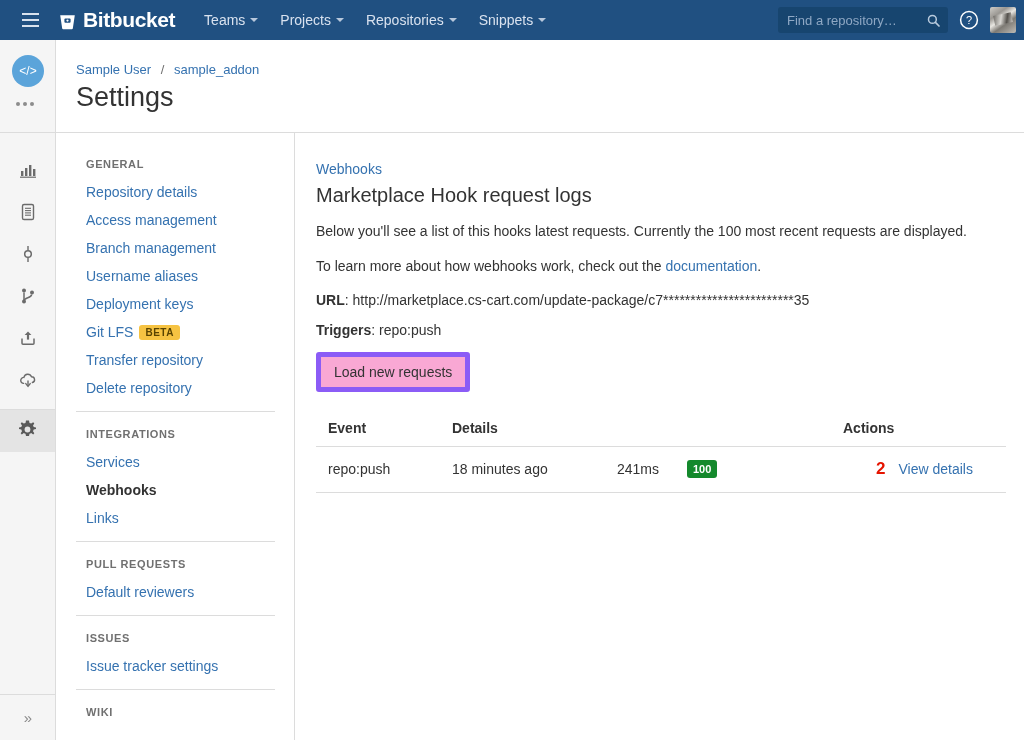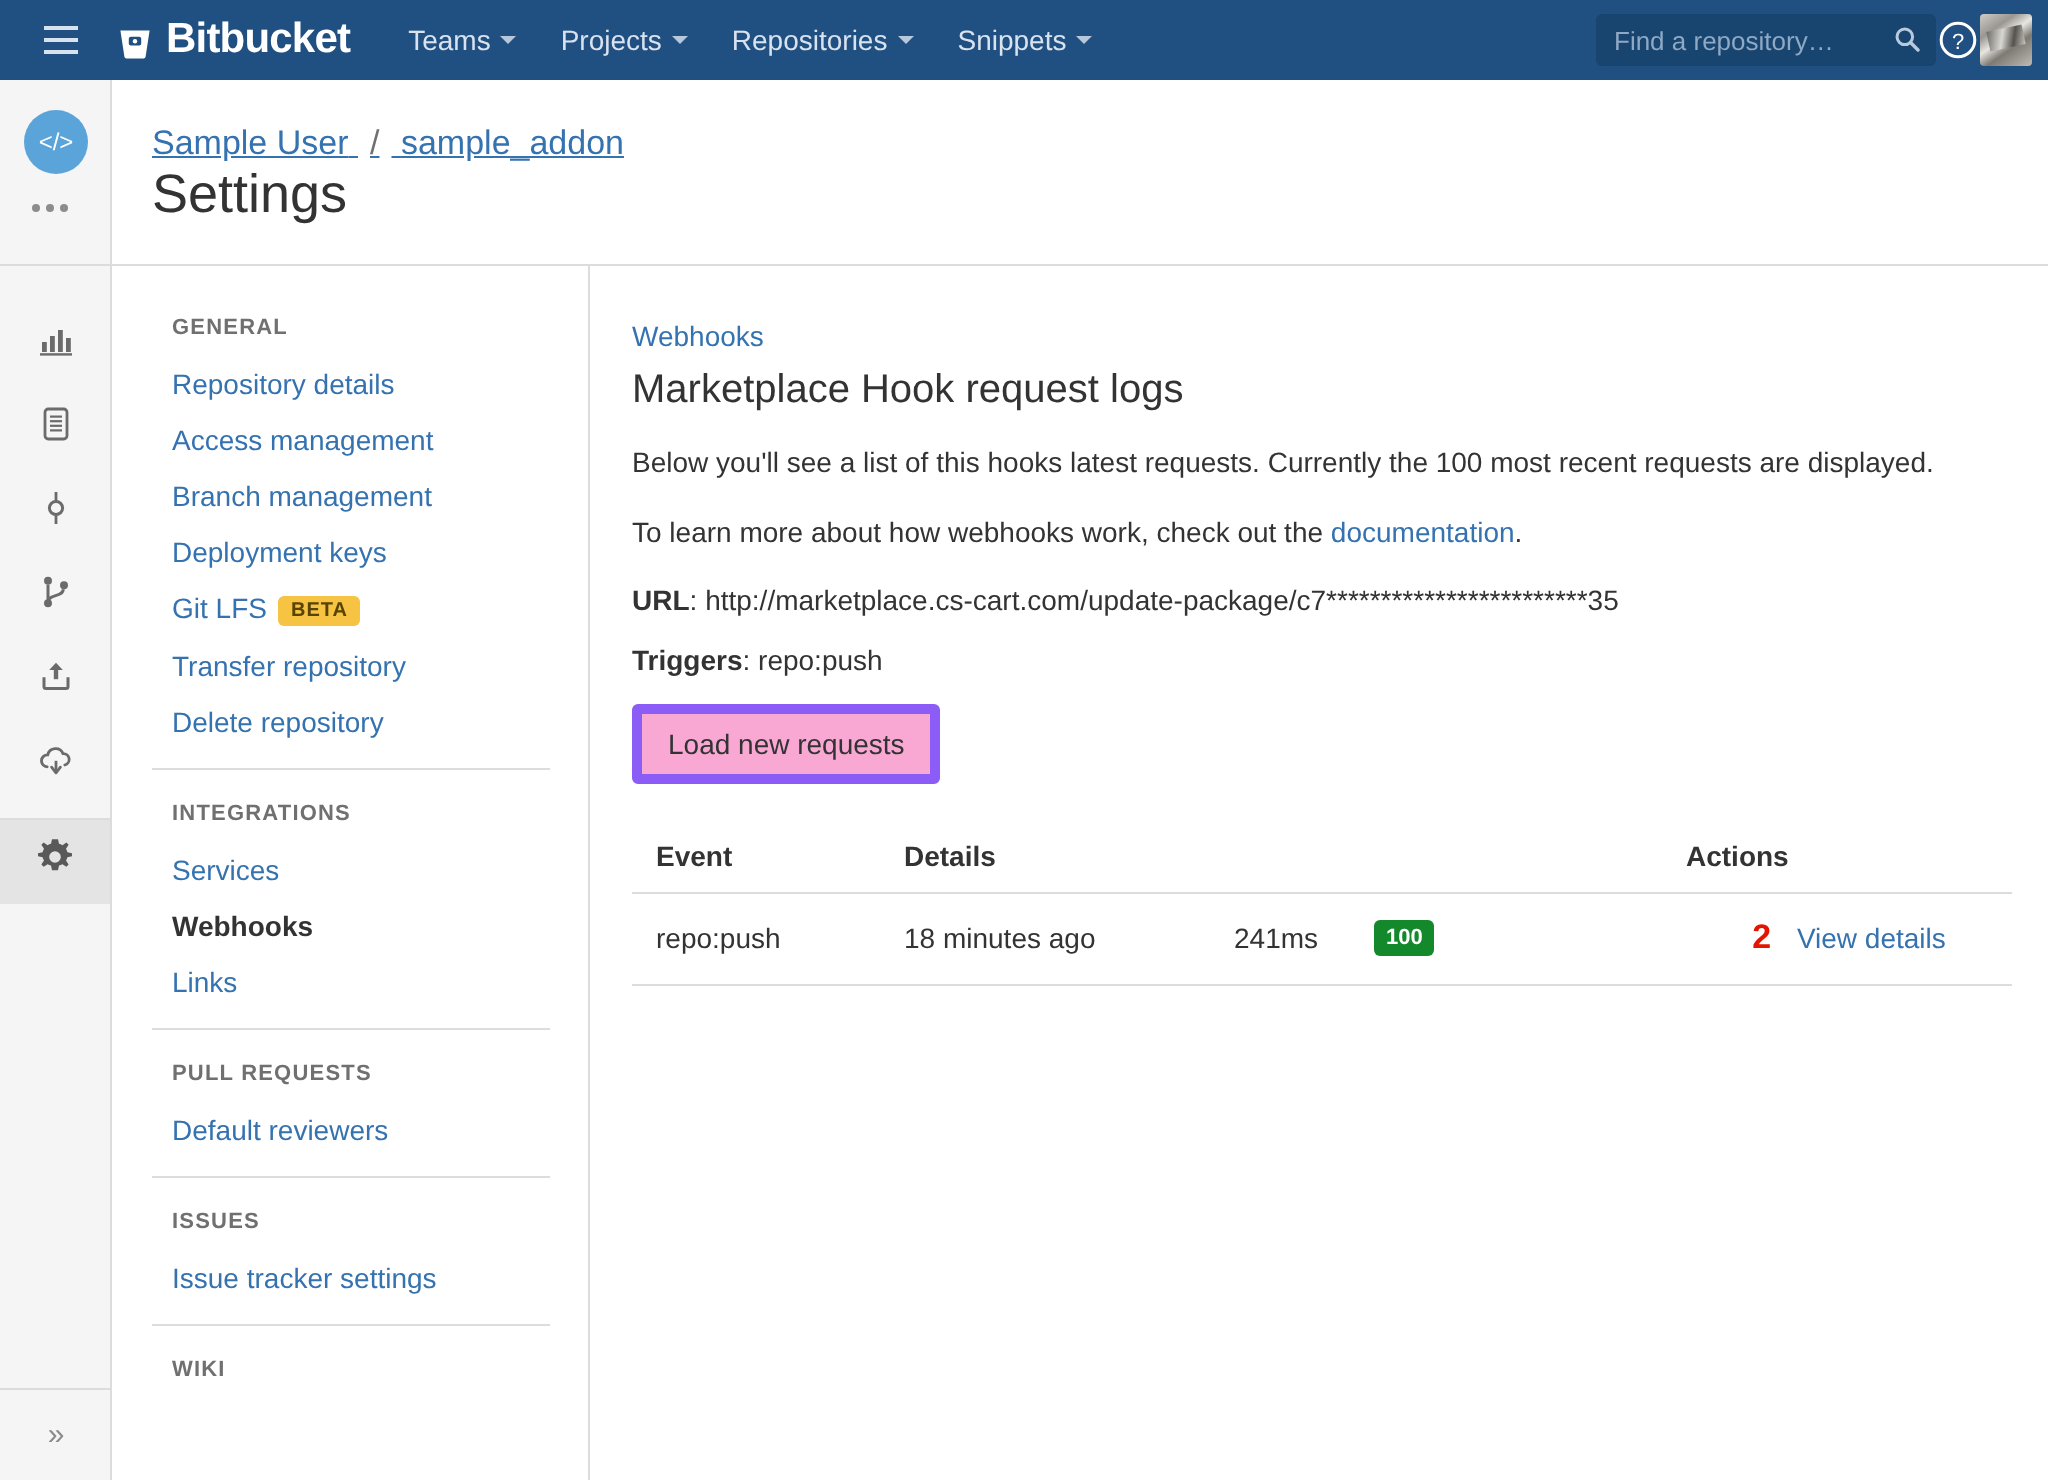--- a/index.html
+++ b/index.html
@@ -46,21 +46,21 @@
     height: 40px; line-height: 40px;
   }
   .caret {
     display: inline-block;
     border-left: 4px solid transparent;
     border-right: 4px solid transparent;
     border-top: 4px solid #b8c8dc;
   }
   .topright {
     position: absolute; right: 8px; top: 0; height: 40px;
-    display: flex; align-items: center;  padding-left: 47px;
+    display: flex; align-items: center; gap: 10px; padding-left: 47px;
   }
   .searchbox {
     position: relative; width: 170px; height: 26px;
     background: #17456f; border-radius: 3px;
     display: flex; align-items: center;
   }
   .searchbox input {
     background: transparent; border: 0; outline: none;
     color: #cfdcea; font-size: 13px;
     font-family: "Liberation Sans", sans-serif;
@@ -122,21 +122,21 @@
   }
 
   
   .pagehead {
     position: absolute; left: 56px; top: 40px;
     width: 968px; height: 93px;
     background: #fff; border-bottom: 1px solid #dcdcdc;
   }
   .breadcrumb {
     position: absolute; left: 20px; top: 22px;
-    font-size: 17px; color: #3572b0; text-decoration: underline;
+    font-size: 13px; color: #3572b0;
   }
   .breadcrumb a { color: #3572b0; text-decoration: none; cursor: pointer; }
   .breadcrumb .sep { color: #707070; margin: 0 6px; }
   .page-title {
     position: absolute; left: 20px; top: 42px;
     font-size: 27px; color: #333; font-weight: normal;
     margin: 0;
   }
 
   
@@ -389,20 +389,21 @@
 
 <div class="sidenav-divider"></div>
 
 <div class="sidenav">
 
   <div class="nav-group">
     <div class="nav-head">GENERAL</div>
     <a class="nav-link">Repository details</a>
     <a class="nav-link">Access management</a>
     <a class="nav-link">Branch management</a>
+    <a class="nav-link">Username aliases</a>
     <a class="nav-link">Deployment keys</a>
     <a class="nav-link"><span>Git LFS</span><span class="beta-badge">BETA</span></a>
     <a class="nav-link">Transfer repository</a>
     <a class="nav-link">Delete repository</a>
   </div>
 
   <div class="nav-group">
     <div class="nav-head">INTEGRATIONS</div>
     <a class="nav-link">Services</a>
     <a class="nav-link active">Webhooks</a>

